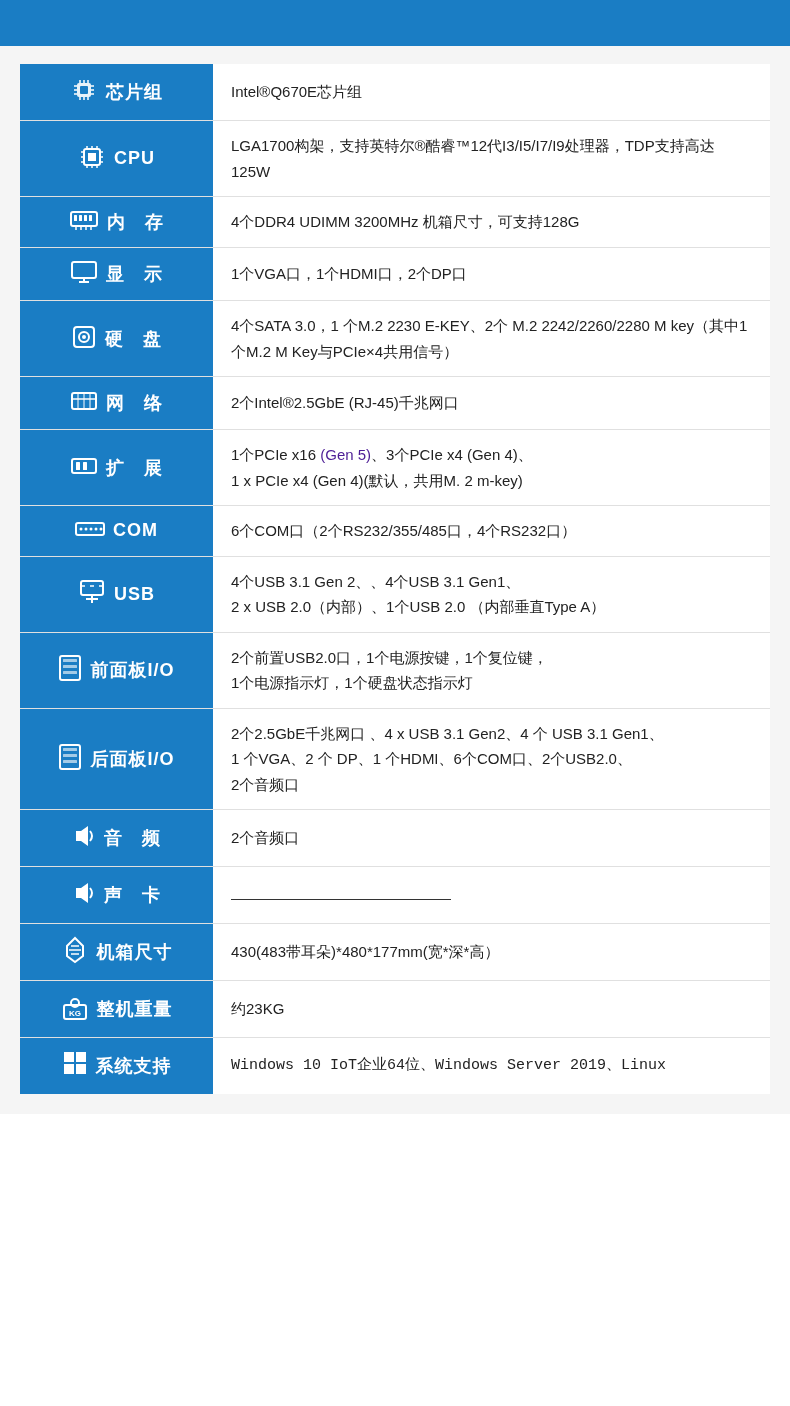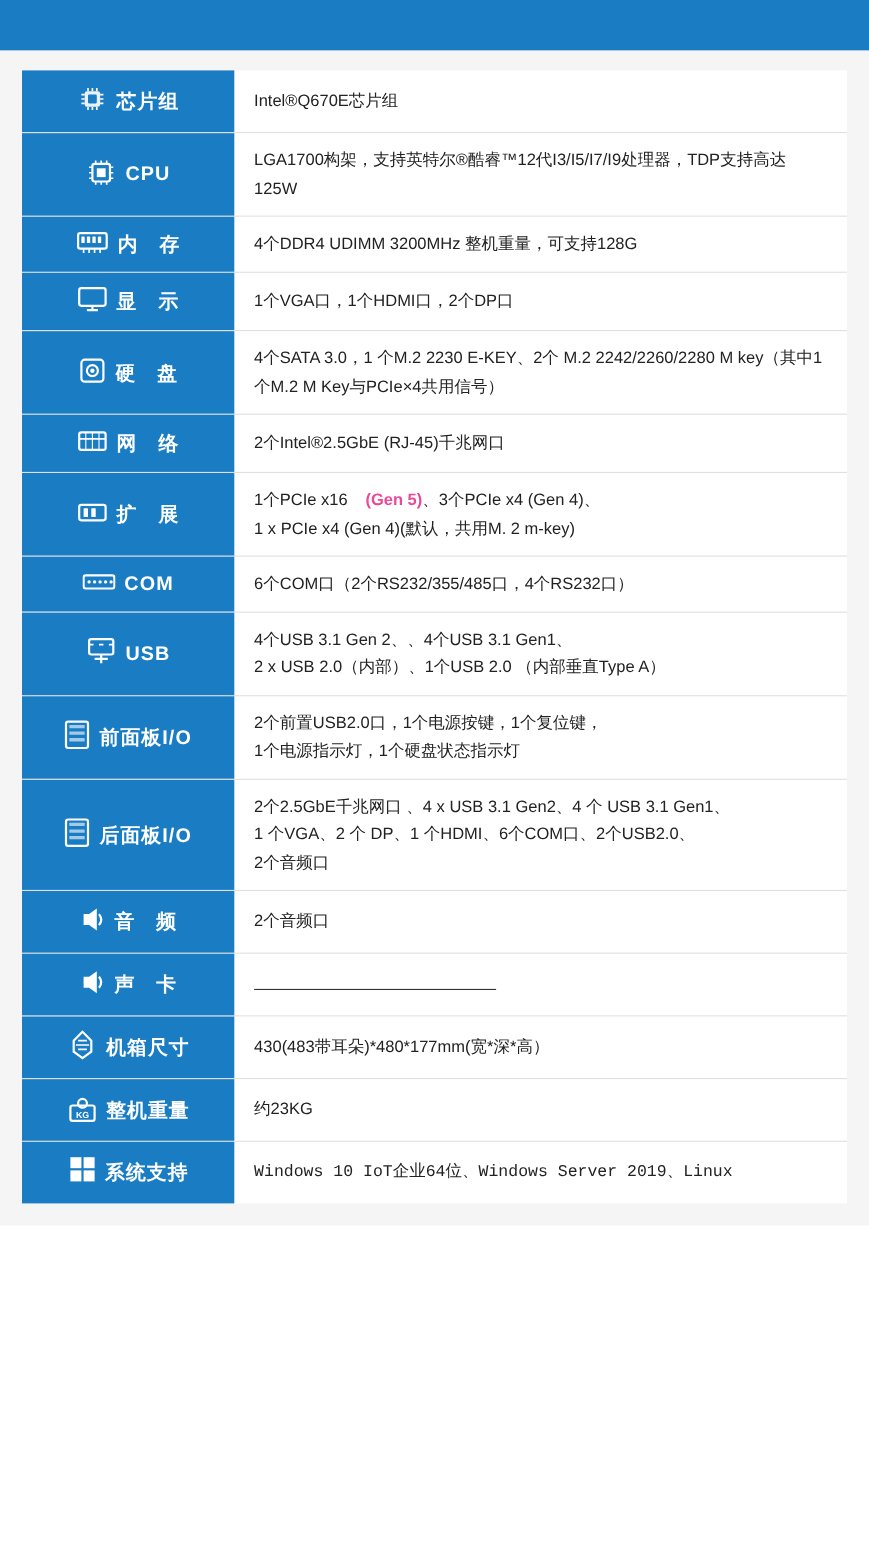--- a/index.html
+++ b/index.html
@@ -70,23 +70,22 @@
       letter-spacing: 1px;
     }
     .value-cell {
       padding: 12px 18px;
       font-size: 15px;
       color: #222;
       line-height: 1.7;
       vertical-align: middle;
     }
     .red-text {
-      color: #ec4899;
-      font-weight: bold;
-      margin-left: 12px;
+      color: #4c1d95;
+      font-weight: normal;
     }
     .underline-text {
       display: inline-block;
       border-bottom: 1.5px solid #333;
       width: 220px;
       height: 18px;
     }
   </style>
 </head>
 <body>
@@ -159,21 +158,21 @@
                     <rect x="15" y="6" width="3" height="6" rx="0.5" fill="white"></rect>
                     <rect x="20" y="6" width="3" height="6" rx="0.5" fill="white"></rect>
                     <line x1="7" y1="17" x2="7" y2="21" stroke="white" stroke-width="1.5"></line>
                     <line x1="12" y1="17" x2="12" y2="21" stroke="white" stroke-width="1.5"></line>
                     <line x1="17" y1="17" x2="17" y2="21" stroke="white" stroke-width="1.5"></line>
                     <line x1="22" y1="17" x2="22" y2="21" stroke="white" stroke-width="1.5"></line>
                   </svg></span>
                 <span class="label-text">内　存</span>
               </div>
             </td>
-            <td class="value-cell"><span>4个DDR4 UDIMM 3200MHz 整机重量，可支持128G</span></td>
+            <td class="value-cell"><span>4个DDR4 UDIMM 3200MHz 机箱尺寸，可支持128G</span></td>
           </tr>
           <tr>
             <td class="label-cell">
               <div class="label-inner">
                 <span class="label-icon"><svg width="28" height="24" viewBox="0 0 28 24" xmlns="http://www.w3.org/2000/svg">
                     <rect x="2" y="2" width="24" height="16" rx="2" stroke="white" stroke-width="2" fill="none"></rect>
                     <line x1="14" y1="18" x2="14" y2="22" stroke="white" stroke-width="2"></line>
                     <line x1="9" y1="22" x2="19" y2="22" stroke="white" stroke-width="2"></line>
                   </svg></span>
                 <span class="label-text">显　示</span>

